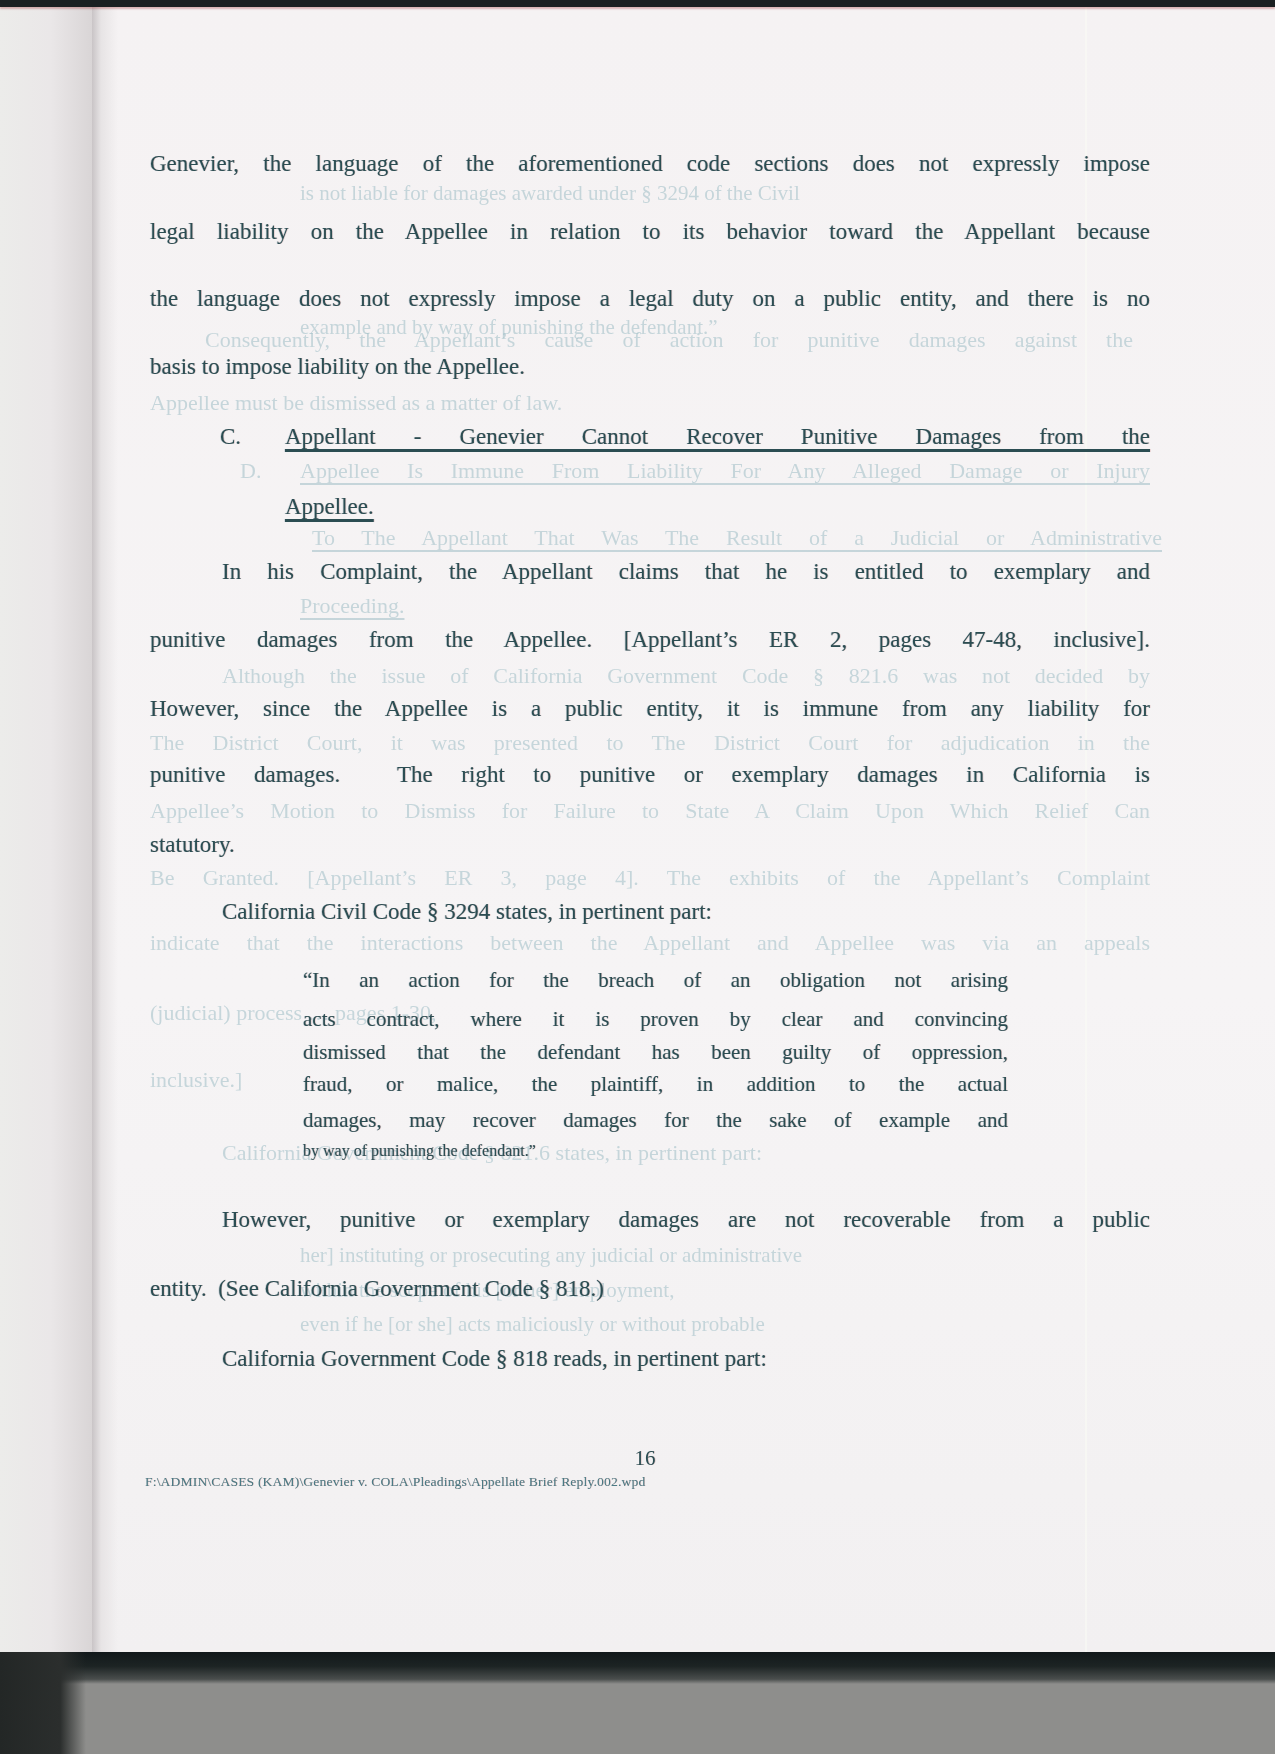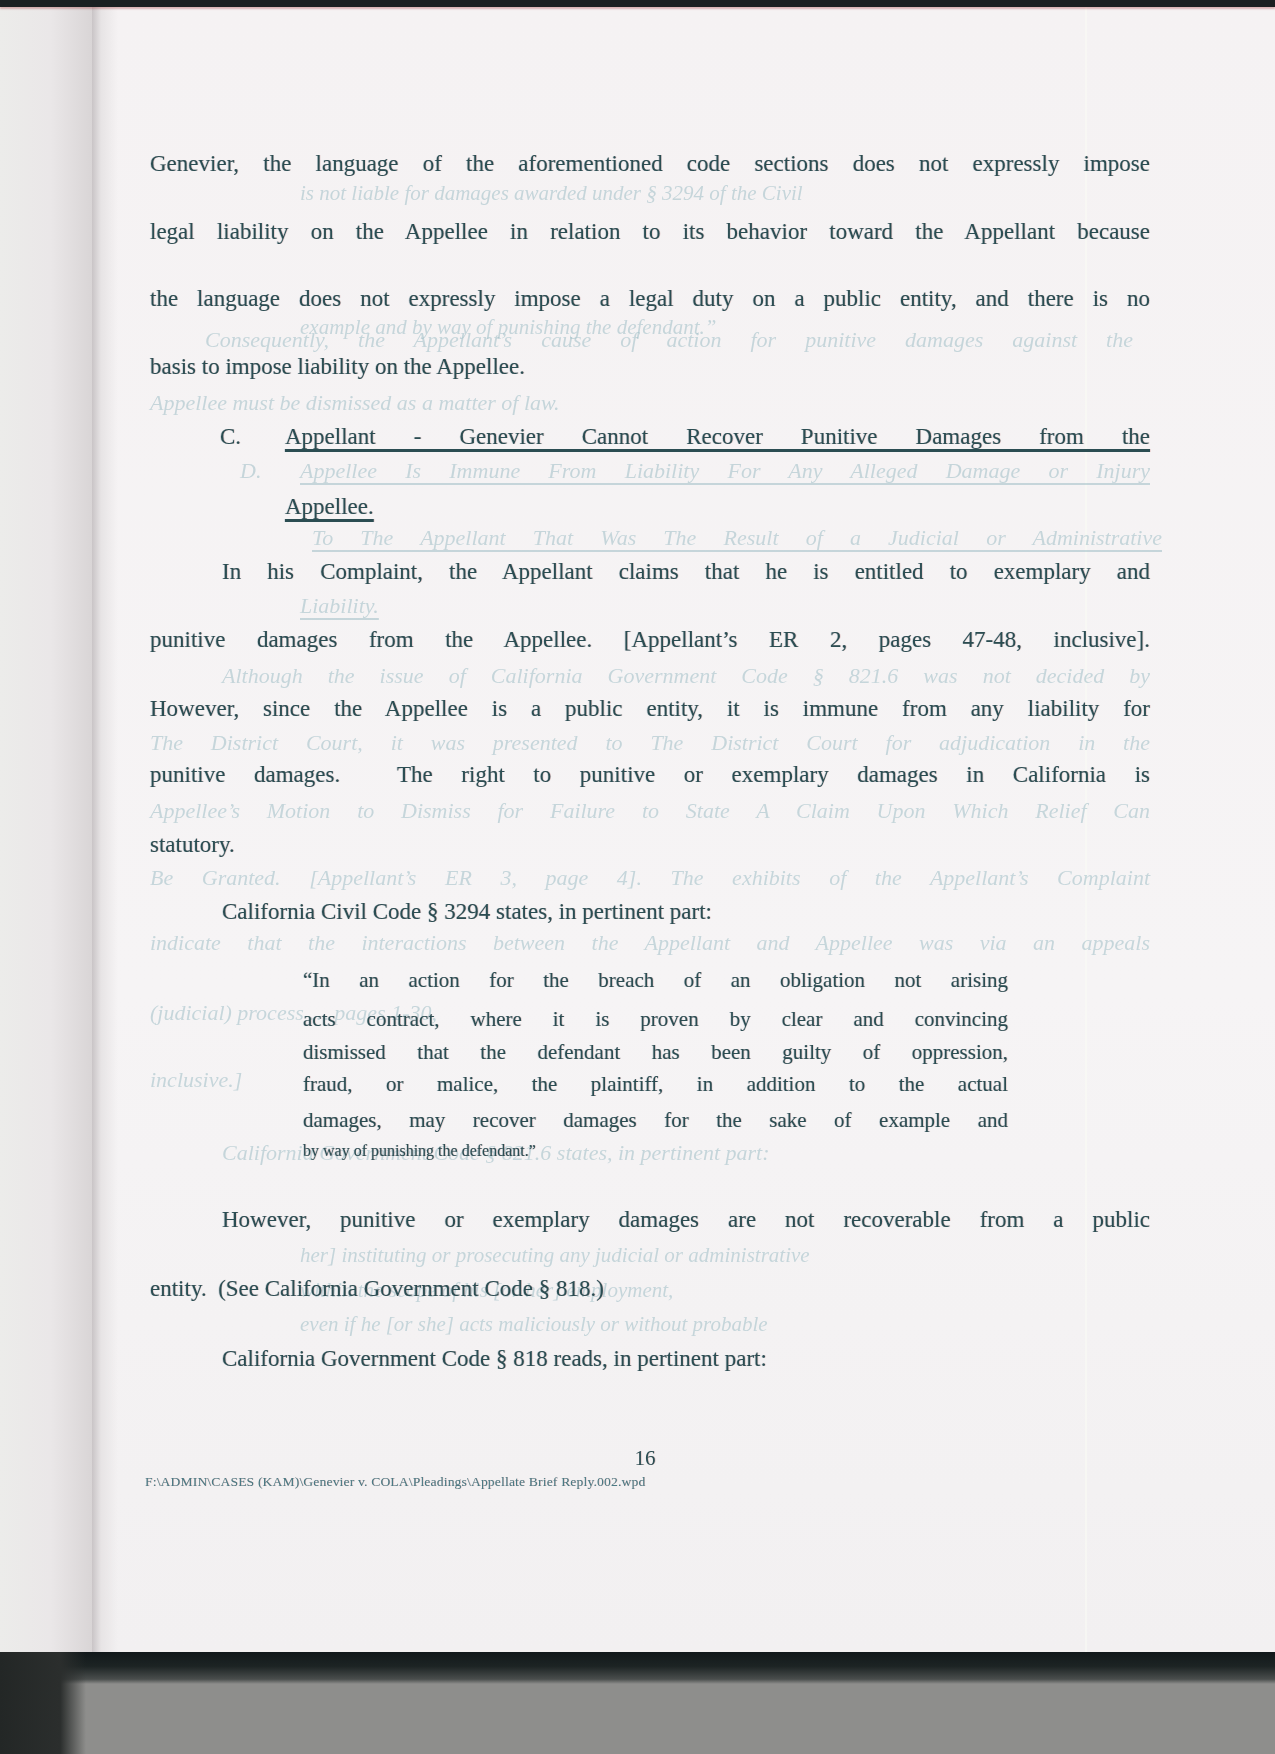--- a/index.html
+++ b/index.html
@@ -45,21 +45,21 @@
     background:linear-gradient(to right, #232726 0%, #2b2e2d 70%, rgba(43,46,45,0) 100%);
   }
   
   .line{
     position:absolute; color:var(--ink);
     text-shadow:0.7px 0 0 rgba(160,60,60,0.22), -0.7px 0 0 rgba(40,90,115,0.22);
   }
   .line.justify{ text-align:justify; text-align-last:justify; }
   .line.underline{ text-decoration:underline; text-decoration-thickness:2.5px; text-underline-offset:5px; }
   .line.ghost{
-    color:var(--ghost); opacity:0.55; filter:blur(0.5px); text-shadow:none;font-style:italic;
+    color:var(--ghost); opacity:0.55; filter:blur(0.5px); text-shadow:none;
   }
   .line.ghost.underline{ text-decoration-thickness:2px; }
   .page-number{
     position:absolute; left:595px; top:1446px; width:100px; text-align:center;
     font-size:21px; color:var(--ink);
     text-shadow:0.7px 0 0 rgba(160,60,60,0.22);
   }
   .footer-path{
     position:absolute; left:145px; top:1474px; font-size:13.5px; letter-spacing:0.2px;
     color:var(--footer-ink); text-shadow:0.5px 0 0 rgba(170,80,80,0.35);
@@ -76,21 +76,21 @@
   <div class="strip-top"></div>
 
   <div id="ghost-layer">
       <div class="line ghost" style="left: 300px; top: 181px; font-size: 21px; white-space: nowrap;">is not liable for damages awarded under § 3294 of the Civil</div>
       <div class="line ghost" style="left: 300px; top: 315px; font-size: 21px; white-space: nowrap;">example and by way of punishing the defendant.”</div>
       <div class="line ghost justify" style="left: 205px; top: 327px; width: 928px; font-size: 22px;">Consequently, the Appellant’s cause of action for punitive damages against the</div>
       <div class="line ghost" style="left: 150px; top: 390px; font-size: 22px; white-space: nowrap;">Appellee must be dismissed as a matter of law.</div>
       <div class="line ghost" style="left: 240px; top: 458px; font-size: 22px; white-space: nowrap;">D.</div>
       <div class="line ghost justify underline" style="left: 300px; top: 458px; width: 850px; font-size: 22px;">Appellee Is Immune From Liability For Any Alleged Damage or Injury</div>
       <div class="line ghost justify underline" style="left: 312px; top: 525px; width: 850px; font-size: 22px;">To The Appellant That Was The Result of a Judicial or Administrative</div>
-      <div class="line ghost underline" style="left: 300px; top: 593px; font-size: 22px; white-space: nowrap;">Liability.</div>
+      <div class="line ghost underline" style="left: 300px; top: 593px; font-size: 22px; white-space: nowrap;">Proceeding.</div>
       <div class="line ghost justify" style="left: 222px; top: 663px; width: 928px; font-size: 22px;">Although the issue of California Government Code § 821.6 was not decided by</div>
       <div class="line ghost justify" style="left: 150px; top: 730px; width: 1000px; font-size: 22px;">The District Court, it was presented to The District Court for adjudication in the</div>
       <div class="line ghost justify" style="left: 150px; top: 798px; width: 1000px; font-size: 22px;">Appellee’s Motion to Dismiss for Failure to State A Claim Upon Which Relief Can</div>
       <div class="line ghost justify" style="left: 150px; top: 865px; width: 1000px; font-size: 22px;">Be Granted. [Appellant’s ER 3, page 4]. The exhibits of the Appellant’s Complaint</div>
       <div class="line ghost justify" style="left: 150px; top: 930px; width: 1000px; font-size: 22px;">indicate that the interactions between the Appellant and Appellee was via an appeals</div>
       <div class="line ghost" style="left: 150px; top: 1000px; font-size: 22px; white-space: nowrap;">(judicial) process … pages 1-30,</div>
       <div class="line ghost" style="left: 150px; top: 1067px; font-size: 22px; white-space: nowrap;">inclusive.]</div>
       <div class="line ghost" style="left: 222px; top: 1140px; font-size: 22px; white-space: nowrap;">California Government Code § 821.6 states, in pertinent part:</div>
       <div class="line ghost" style="left: 300px; top: 1243px; font-size: 21px; white-space: nowrap;">her] instituting or prosecuting any judicial or administrative</div>
       <div class="line ghost" style="left: 300px; top: 1278px; font-size: 21px; white-space: nowrap;">within the scope of his [or her] employment,</div>

